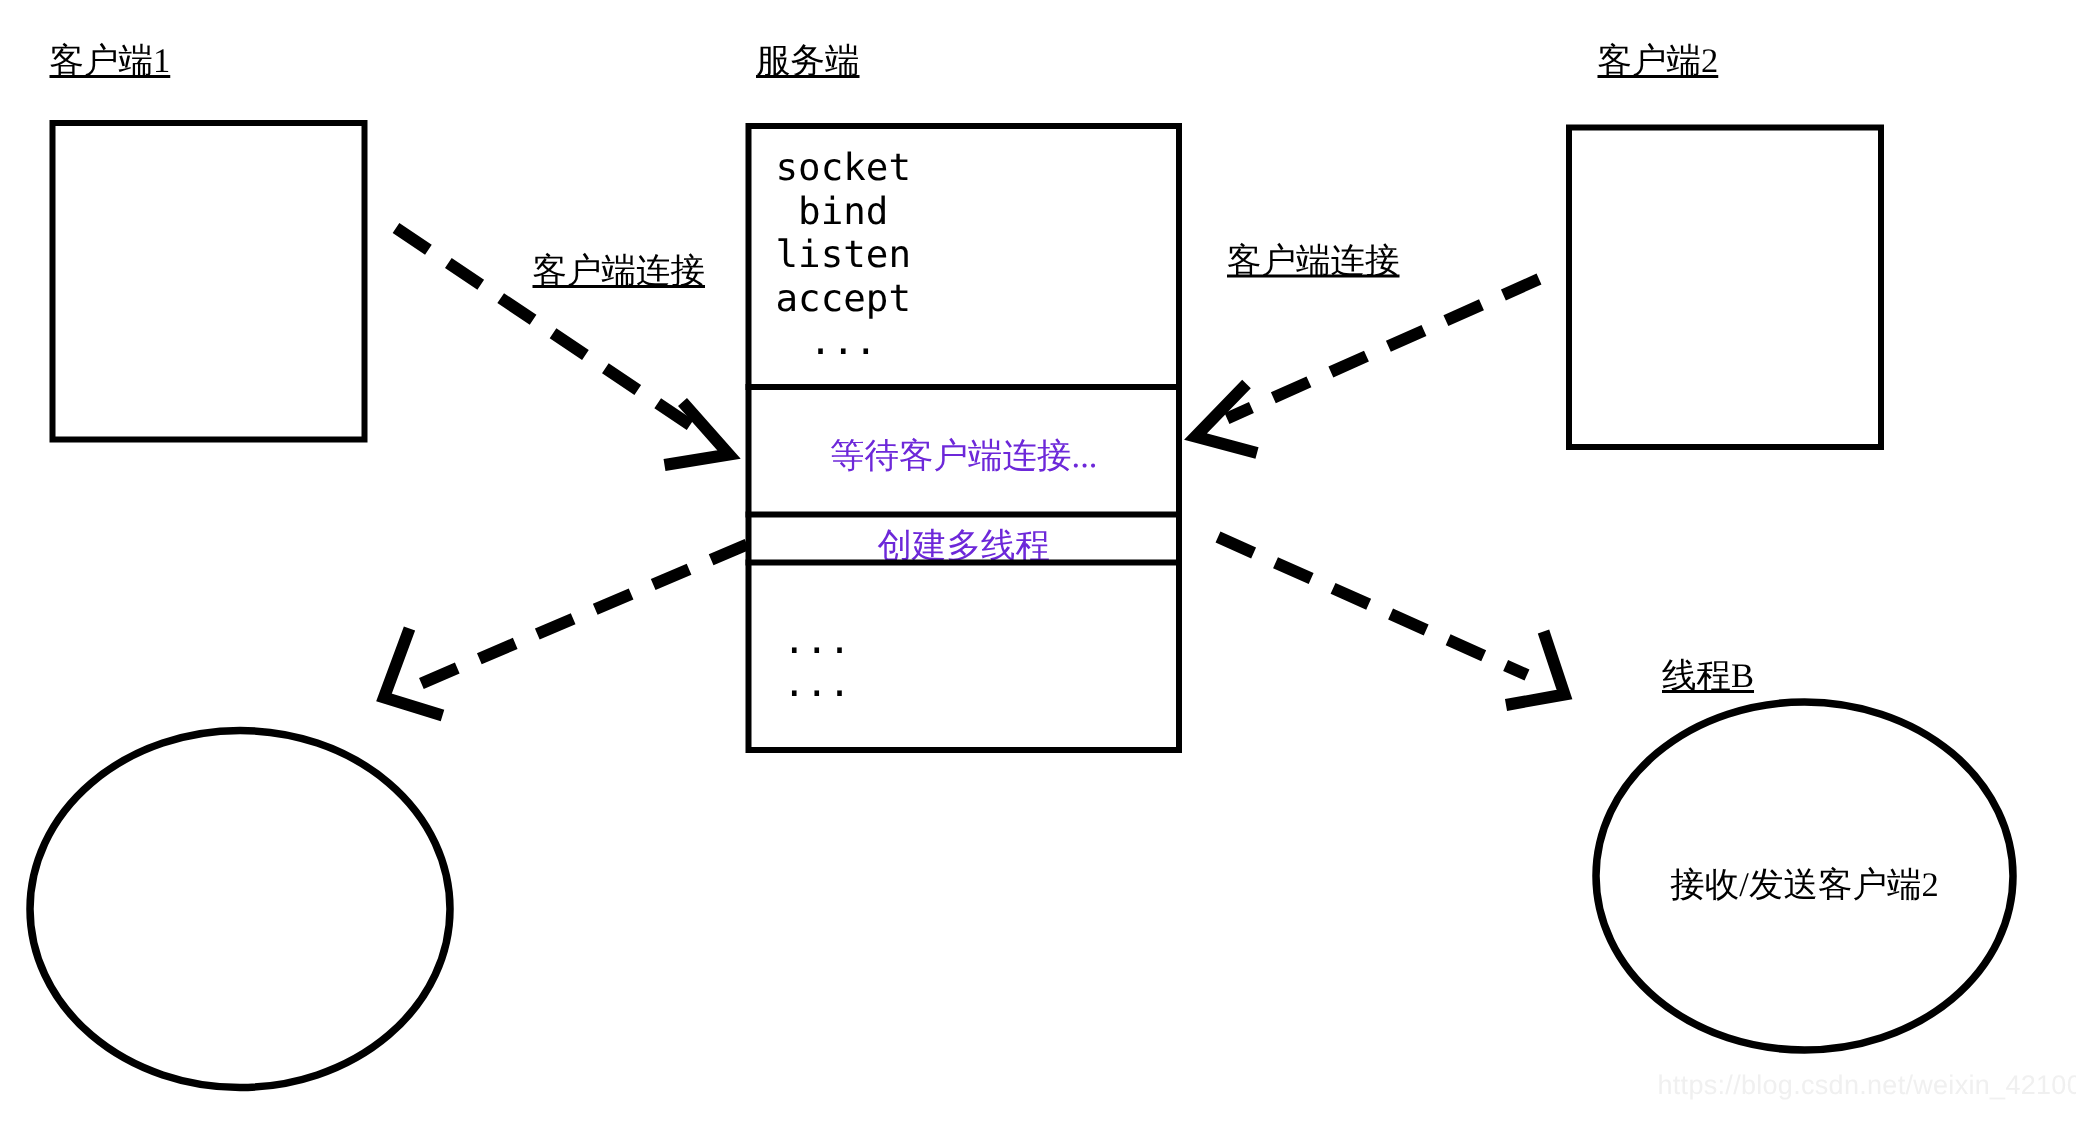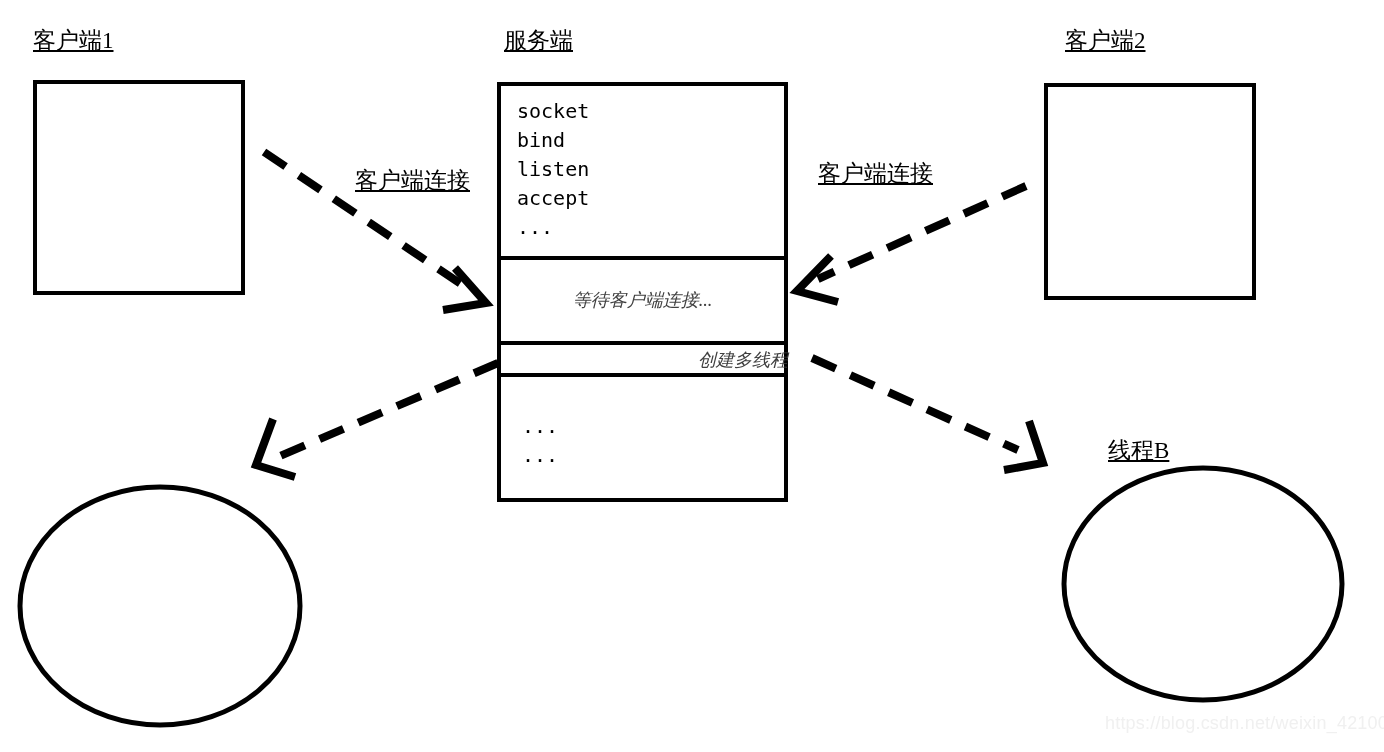--- a/index.html
+++ b/index.html
@@ -36,38 +36,38 @@
   }
   .box {
     position: absolute;
     border: 4px solid #000000;
     background: #ffffff;
     box-sizing: border-box;
   }
   .code-block {
     position: absolute;
     font-family: "DejaVu Sans Mono", "Liberation Mono", monospace;
-    font-size: 20px;
+    font-size: 25px;
     line-height: 29px;
     color: #000000;
     white-space: pre;
+    text-align: center;
   }
   .row-divider {
     position: absolute;
     background: #000000;
     height: 4px;
   }
   .row-text {
     position: absolute;
     font-family: "Liberation Serif", "DejaVu Serif", serif;
-    font-size: 18px;
-    color: #404040;
+    font-size: 23px;
+    color: #6d28d9;
     white-space: nowrap;
     text-align: center;
-    font-style: italic;
   }
   .ellipse-text {
     position: absolute;
     font-family: "Liberation Serif", "DejaVu Serif", serif;
     font-size: 23px;
     color: #000000;
     white-space: nowrap;
     text-align: center;
   }
   .watermark {
@@ -103,21 +103,21 @@
 listen
 accept
 ...</div>
 
   <div class="row-divider" style="left:497px; top:256px; width:291px;"></div>
 
   <div class="row-text" style="left:497px; top:288px; width:291px;">等待客户端连接...</div>
 
   <div class="row-divider" style="left:497px; top:341px; width:291px;"></div>
 
-  <div class="row-text" style="left:497px; top:348px; width:291px;text-align:right;">创建多线程</div>
+  <div class="row-text" style="left:497px; top:348px; width:291px;">创建多线程</div>
 
   <div class="row-divider" style="left:497px; top:373px; width:291px;"></div>
 
   <div class="code-block" style="left:522px; top:412px;">...
 ...</div>
 
   <div class="cn-label" style="left:355px; top:168px;">客户端连接</div>
 
   <div class="cn-label" style="left:818px; top:161px;">客户端连接</div>
 
@@ -143,16 +143,17 @@
     </g>
 
     <g>
       <line x1="812" y1="358" x2="1018" y2="450" stroke="#000000" stroke-width="8" stroke-dasharray="26,16" stroke-linecap="butt"></line>
       <polyline points="1029,421 1043,463 1004,470" fill="none" stroke="#000000" stroke-width="8" stroke-linecap="butt" stroke-linejoin="miter"></polyline>
     </g>
 
   </svg>
 
 
+  <div class="ellipse-text" style="left:1064px; top:574px; width:278px;">接收/发送客户端2</div>
 
   <div class="watermark" style="left:1105px; top:713px;">https://blog.csdn.net/weixin_42100963</div>
 
 </div>
 
 </body></html>

